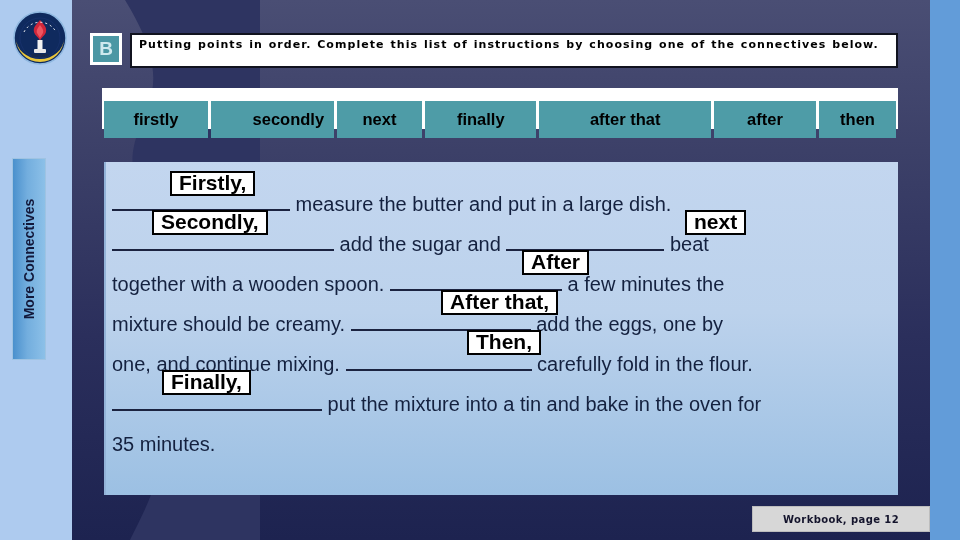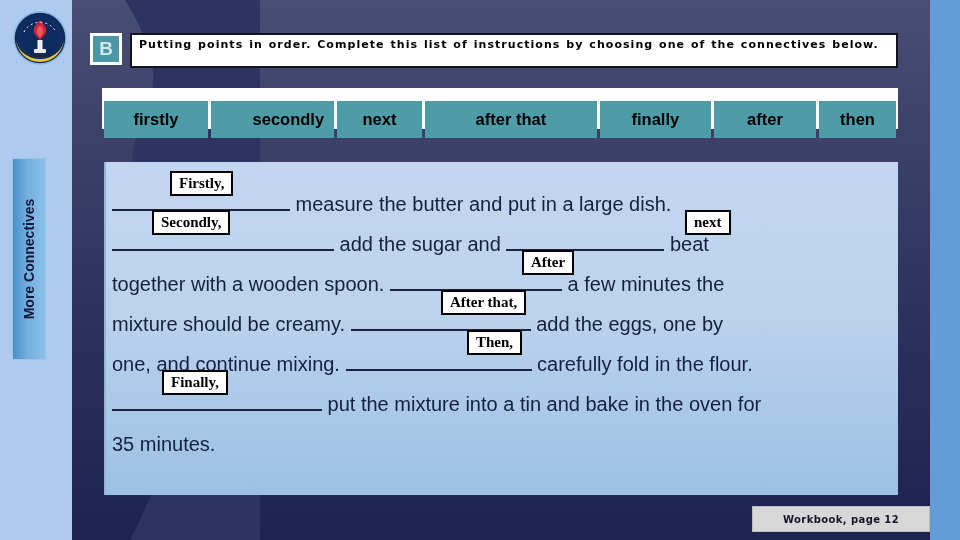--- a/index.html
+++ b/index.html
@@ -172,22 +172,22 @@
     vertical-align: baseline;
     height: 22px;
   }
   
   .chip {
     position: absolute;
     background: #ffffff;
     border: 2px solid #000000;
     color: #000000;
     font-weight: bold;
-    font-size: 15px;
-    font-family: Liberation Serif, serif;
+    font-size: 21px;
+    font-family: Liberation Sans, sans-serif;
     padding: 1px 7px 2px 7px;
     line-height: 18px;
     box-sizing: border-box;
     white-space: nowrap;
   }
 
   
   .footer-tag {
     position: absolute;
     left: 752px; top: 506px;
@@ -234,22 +234,22 @@
 
   <div class="badge-b">B</div>
   <div class="instr-box">
     <div class="instr-text">Putting points in order. Complete this list of instructions by choosing one of the connectives below.</div>
   </div>
 
   <div class="wordbank">
       <div class="wb-cell" style="width: 112px;">firstly</div>
       <div class="wb-cell" style="width: 130px; padding-left: 32px;">secondly</div>
       <div class="wb-cell" style="width: 92px;">next</div>
+      <div class="wb-cell" style="width: 120px;">finally</div>
       <div class="wb-cell" style="width: 185px;">after that</div>
-      <div class="wb-cell" style="width: 120px;">finally</div>
       <div class="wb-cell" style="width: 110px;">after</div>
       <div class="wb-cell" style="width: 83px;">then</div>
     </div>
 
   <div class="side-tab">
     <span class="side-tab-label">More Connectives</span>
   </div>
 
   <div class="panel">
       <div class="line ptext"><span class="blank" style="width: 178px;"></span><span class="chip" style="left: 58px; top: -13px;">Firstly,</span><span> measure  the  butter  and  put  in  a  large  dish.</span></div>

